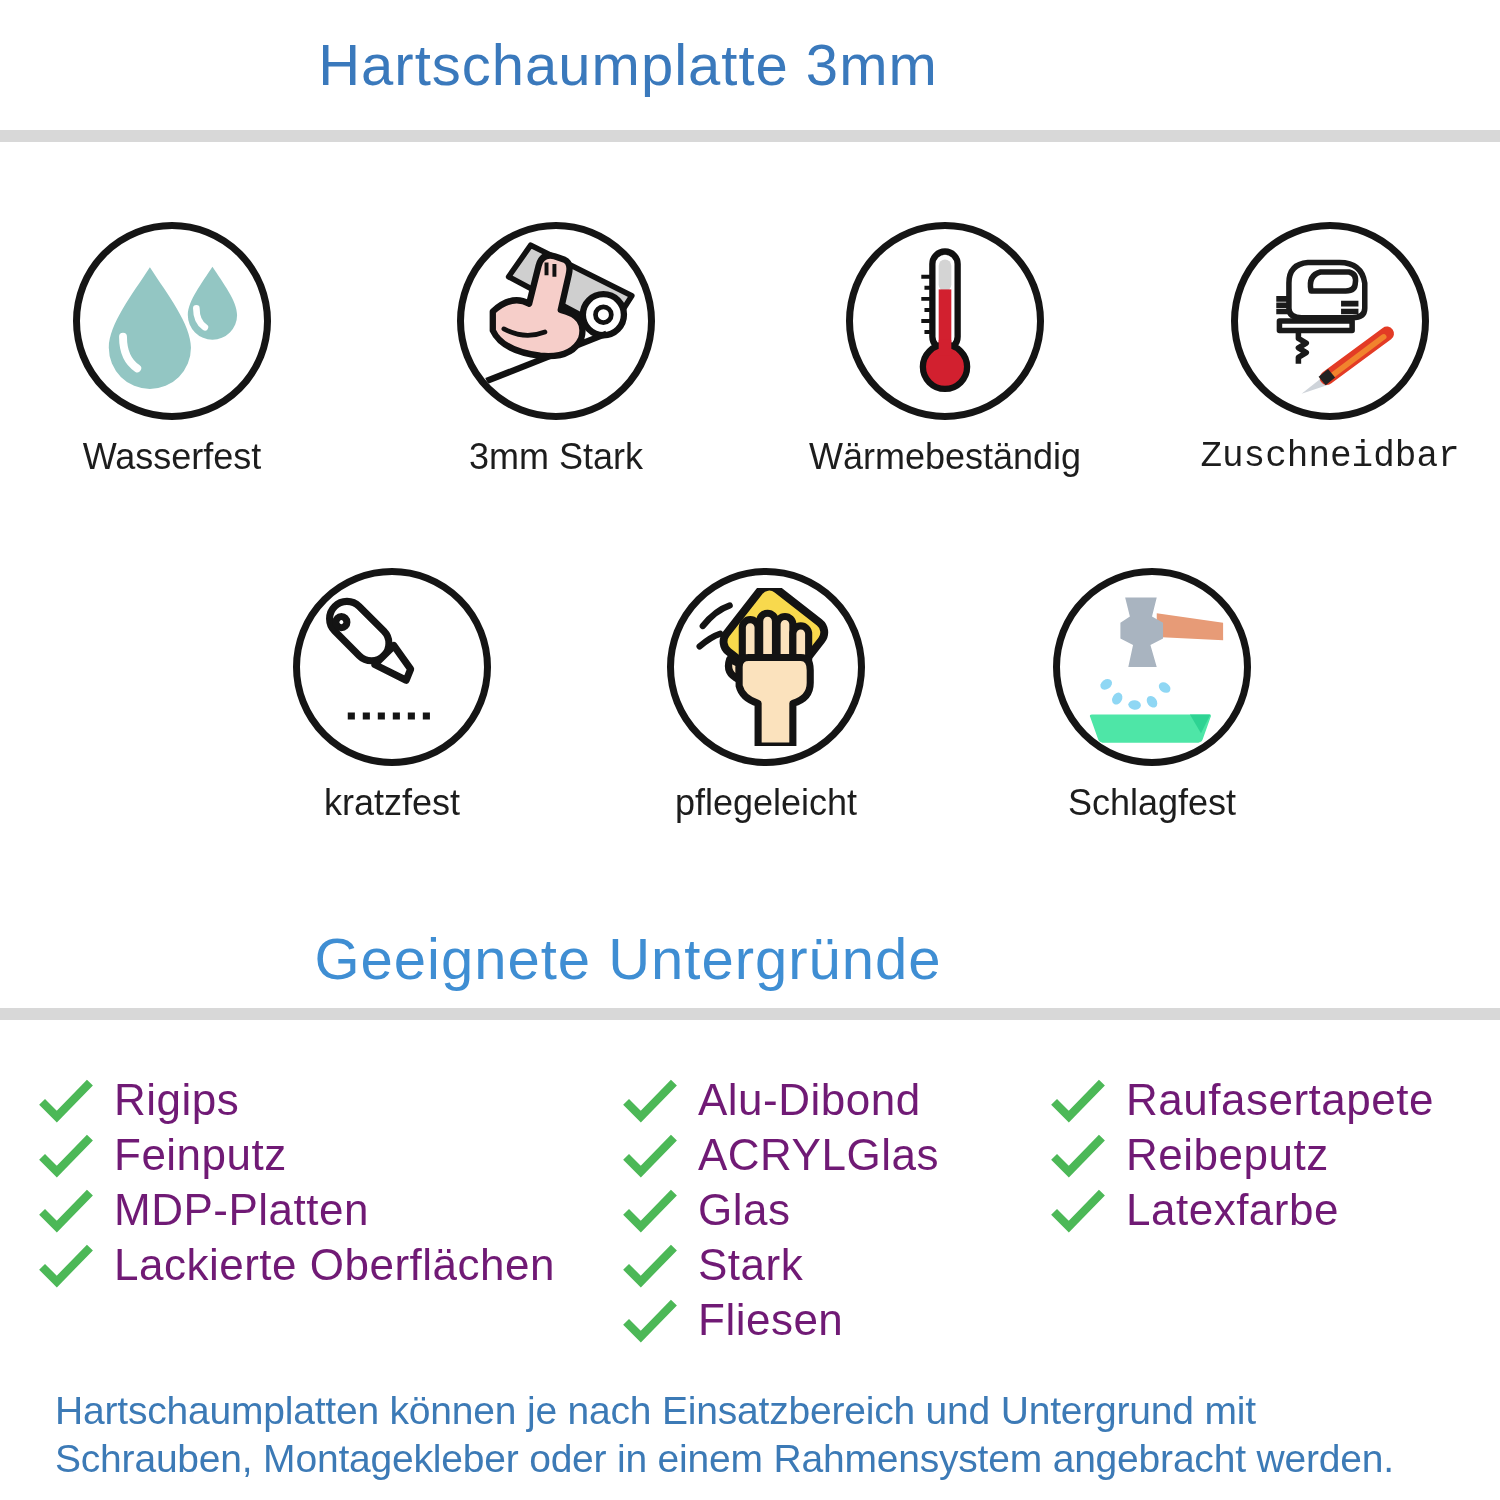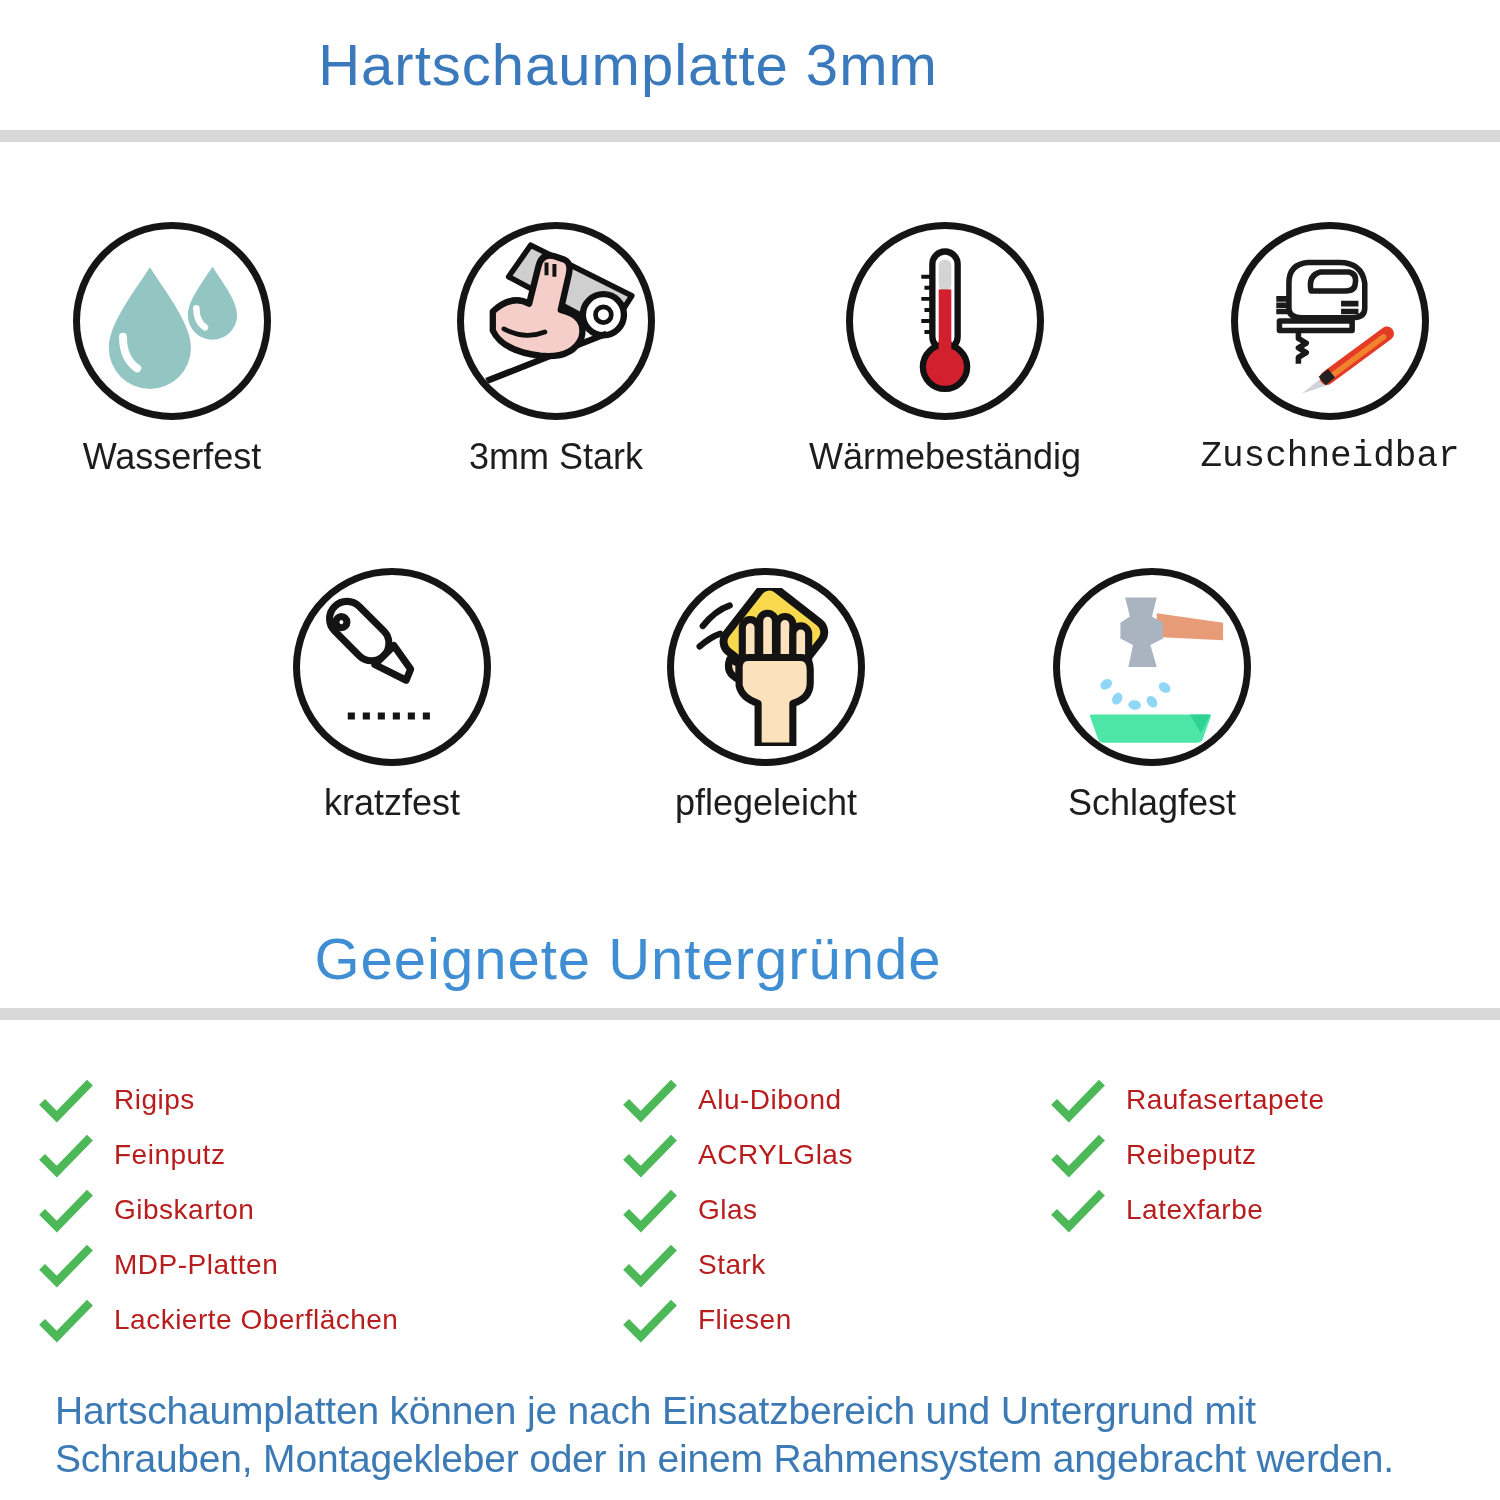--- a/index.html
+++ b/index.html
@@ -29,21 +29,21 @@
   }
   .row1{top:222px;}
   .row2{top:568px;}
   .f1{left:12px;}  .f2{left:396px;} .f3{left:785px;} .f4{left:1170px;font-family:Liberation Mono, monospace;}
   .f5{left:232px;} .f6{left:606px;} .f7{left:992px;justify-content:flex-end;}
 
   .checkcol{position:absolute;top:1072px;display:flex;flex-direction:column;}
   .col-1{left:34px;} .col-2{left:618px;} .col-3{left:1046px;}
   .checkrow{display:flex;align-items:center;height:55px;gap:16px;}
   .checkrow svg{width:64px;height:46px;flex:0 0 auto;}
-  .checkrow .ctext{font-size:28px;color:#b91c1c;letter-spacing:0.5px;white-space:nowrap;}
+  .checkrow .ctext{font-size:44px;color:#701a75;letter-spacing:0.5px;white-space:nowrap;}
 
   .footer{
     position:absolute;left:55px;top:1387px;width:1420px;
     font-size:39px;line-height:48px;color:#3c7ab6;letter-spacing:-0.2px;white-space:nowrap;
   }
 </style>
 </head>
 <body>
 
 <div class="title title-1">Hartschaumplatte 3mm</div>
@@ -190,26 +190,20 @@
   <div class="checkrow">
     <svg viewBox="0 0 64 50">
         <polyline points="6,27 22,43 58,6" stroke="#4cb857" stroke-width="9" fill="none"></polyline>
       </svg>
     <span class="ctext">Feinputz</span>
   </div>
   <div class="checkrow">
     <svg viewBox="0 0 64 50">
         <polyline points="6,27 22,43 58,6" stroke="#4cb857" stroke-width="9" fill="none"></polyline>
       </svg>
-    <span class="ctext">Gibskarton</span>
-  </div>
-  <div class="checkrow">
-    <svg viewBox="0 0 64 50">
-        <polyline points="6,27 22,43 58,6" stroke="#4cb857" stroke-width="9" fill="none"></polyline>
-      </svg>
     <span class="ctext">MDP-Platten</span>
   </div>
   <div class="checkrow">
     <svg viewBox="0 0 64 50">
         <polyline points="6,27 22,43 58,6" stroke="#4cb857" stroke-width="9" fill="none"></polyline>
       </svg>
     <span class="ctext">Lackierte Oberflächen</span>
   </div>
 </div>
 

